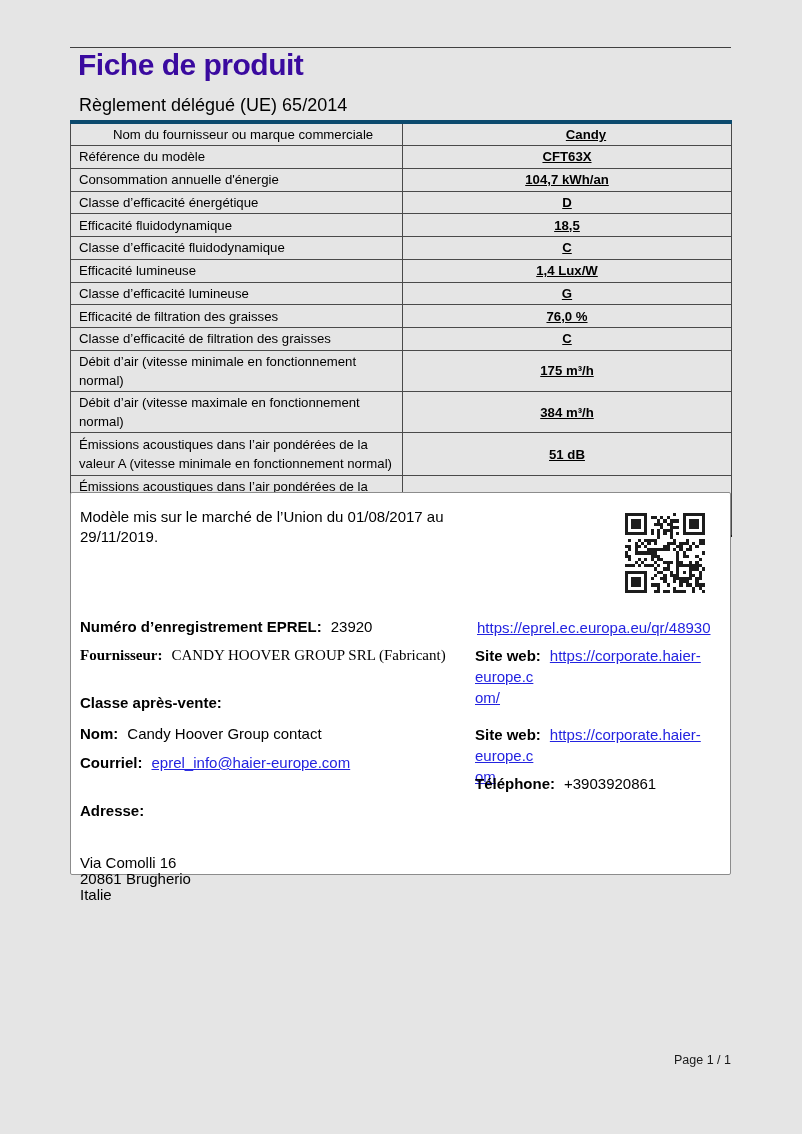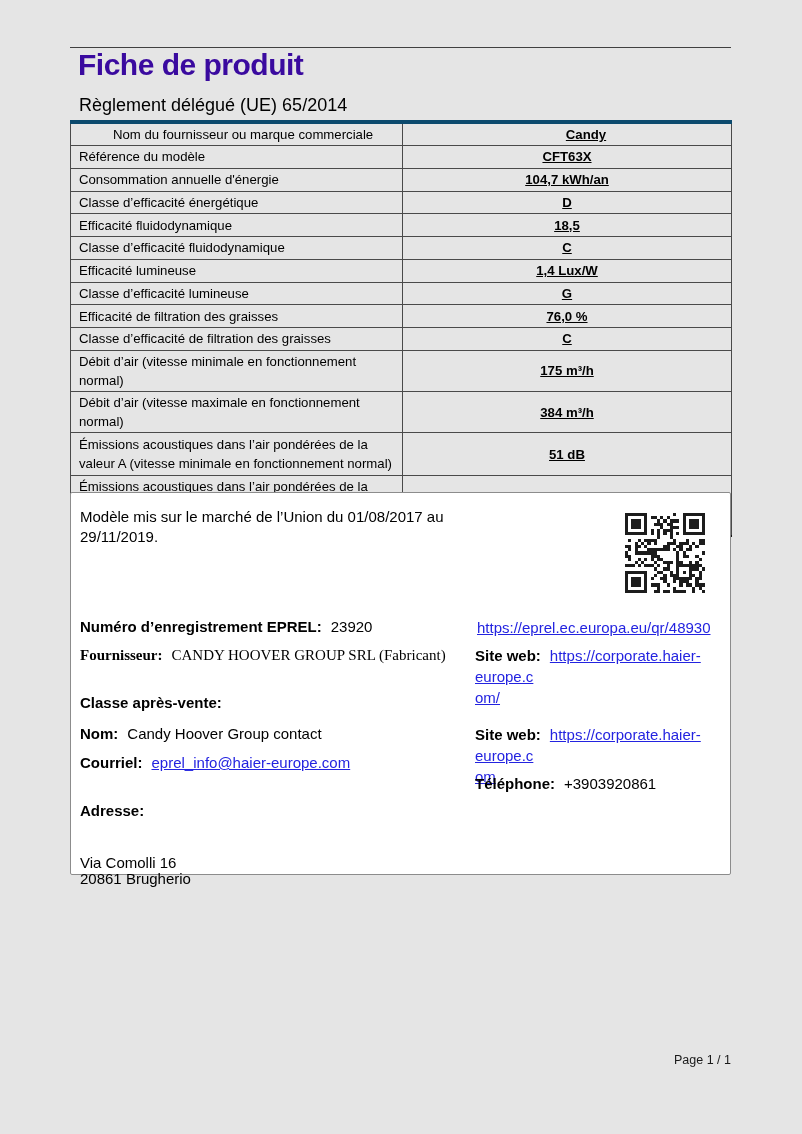--- a/index.html
+++ b/index.html
@@ -441,16 +441,17 @@
     <span class="b">Courriel:</span><span class="gap"></span><a class="lnk" href="#">eprel_info@haier-europe.com</a>
   </div>
   <div class="abs txt rightcol" style="top:773px;">
     <span class="b">Téléphone:</span><span class="gap"></span><span>+3903920861</span>
   </div>
 
   <div class="abs txt leftcol b" style="top:801px;">Adresse:</div>
   <div class="abs txt leftcol addr-lines" style="top:819px;margin-top:36px;">
     <div>Via Comolli 16</div>
     <div>20861 Brugherio</div>
+    <div>Italie</div>
   </div>
 
   <div class="abs footer">Page 1 / 1</div>
 </div>
 
 </body></html>

